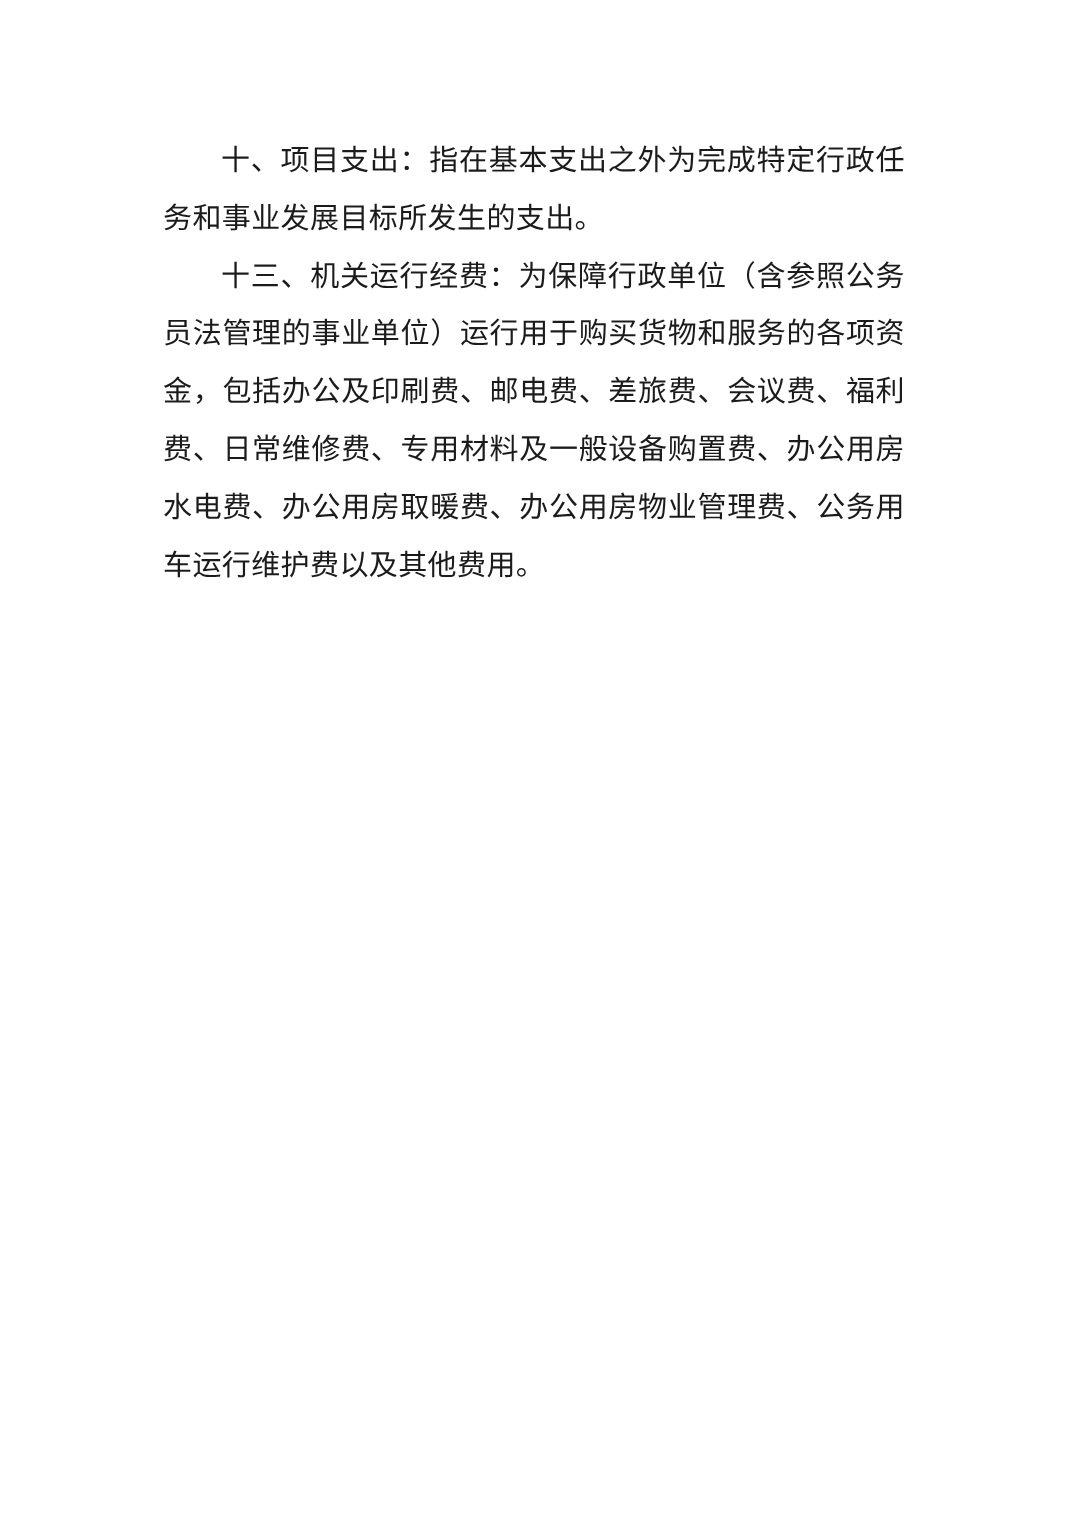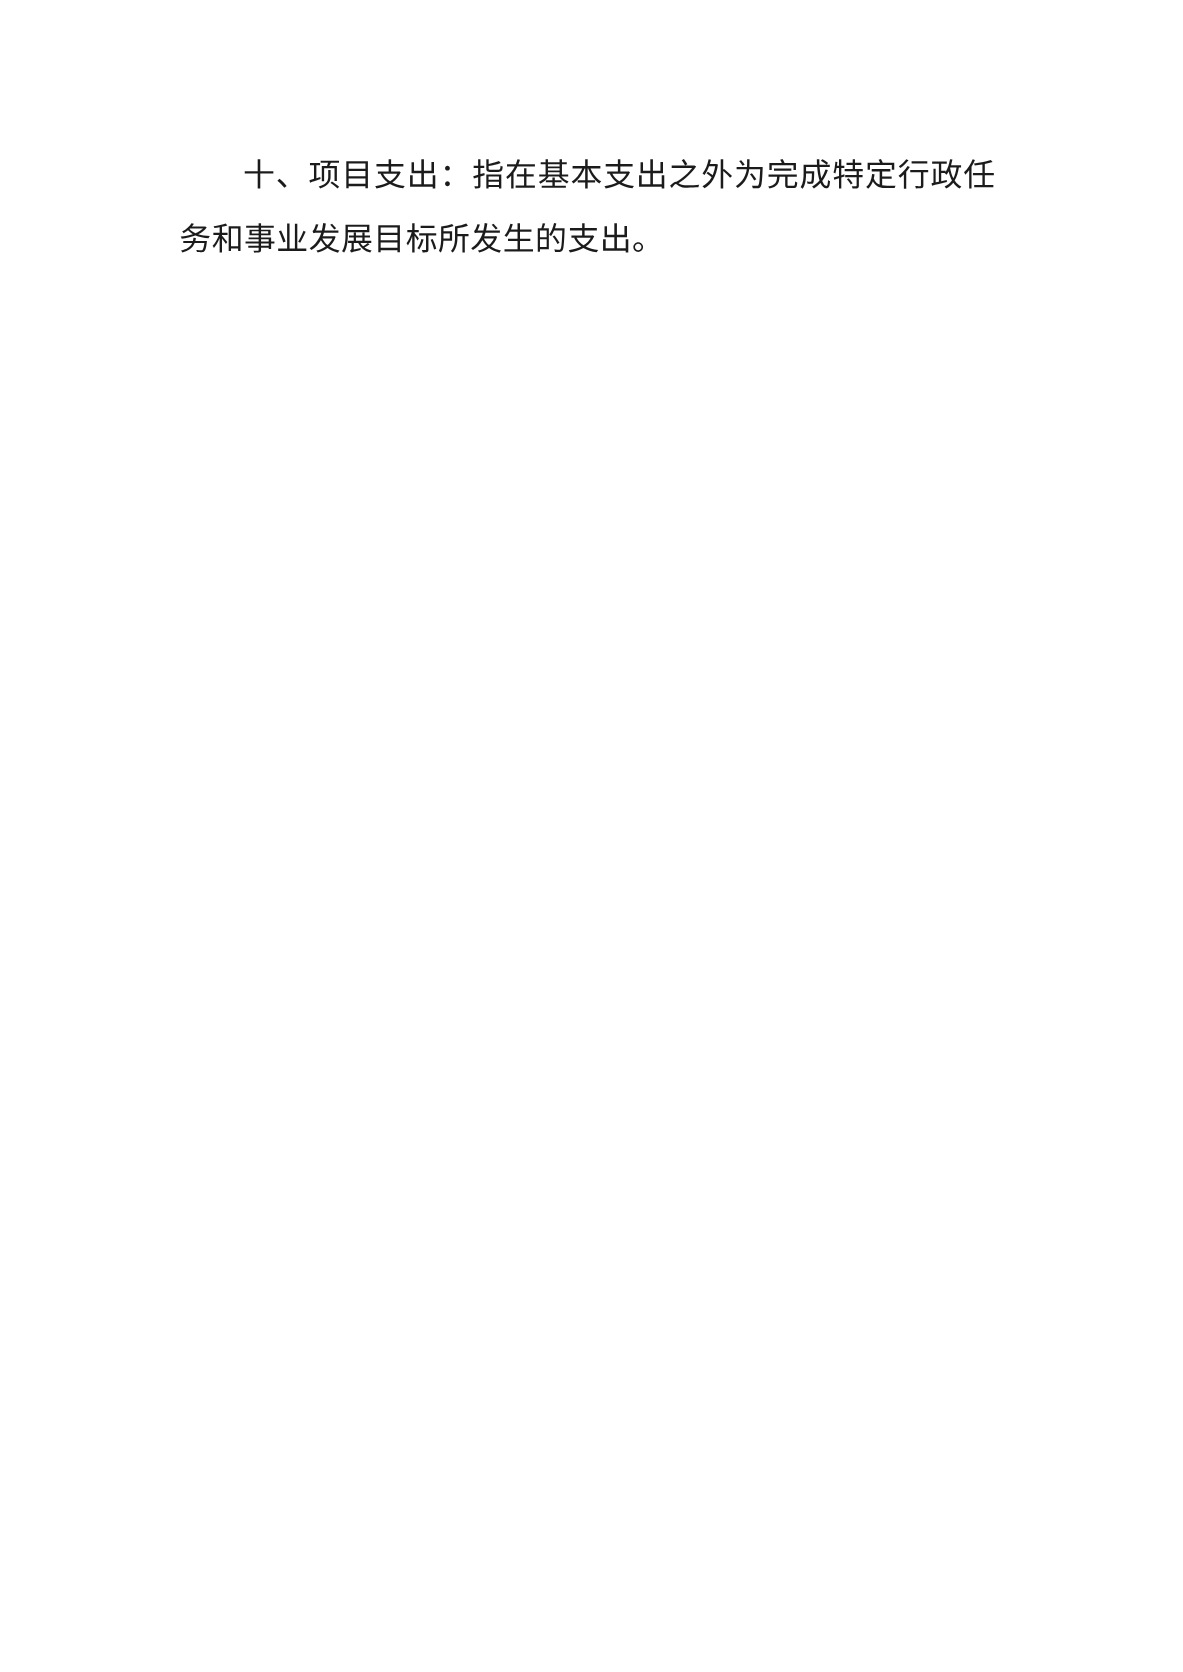--- a/index.html
+++ b/index.html
@@ -40,14 +40,15 @@
     text-indent: 2em;
     word-break: break-all;
   }
 </style>
 </head>
 <body>
 
 <div class="page">
   <div class="doc-body">
     <p>十、项目支出：指在基本支出之外为完成特定行政任务和事业发展目标所发生的支出。</p>
+    <p>十三、机关运行经费：为保障行政单位（含参照公务员法管理的事业单位）运行用于购买货物和服务的各项资金，包括办公及印刷费、邮电费、差旅费、会议费、福利费、日常维修费、专用材料及一般设备购置费、办公用房水电费、办公用房取暖费、办公用房物业管理费、公务用车运行维护费以及其他费用。</p>
   </div>
 </div>
 
 </body></html>

